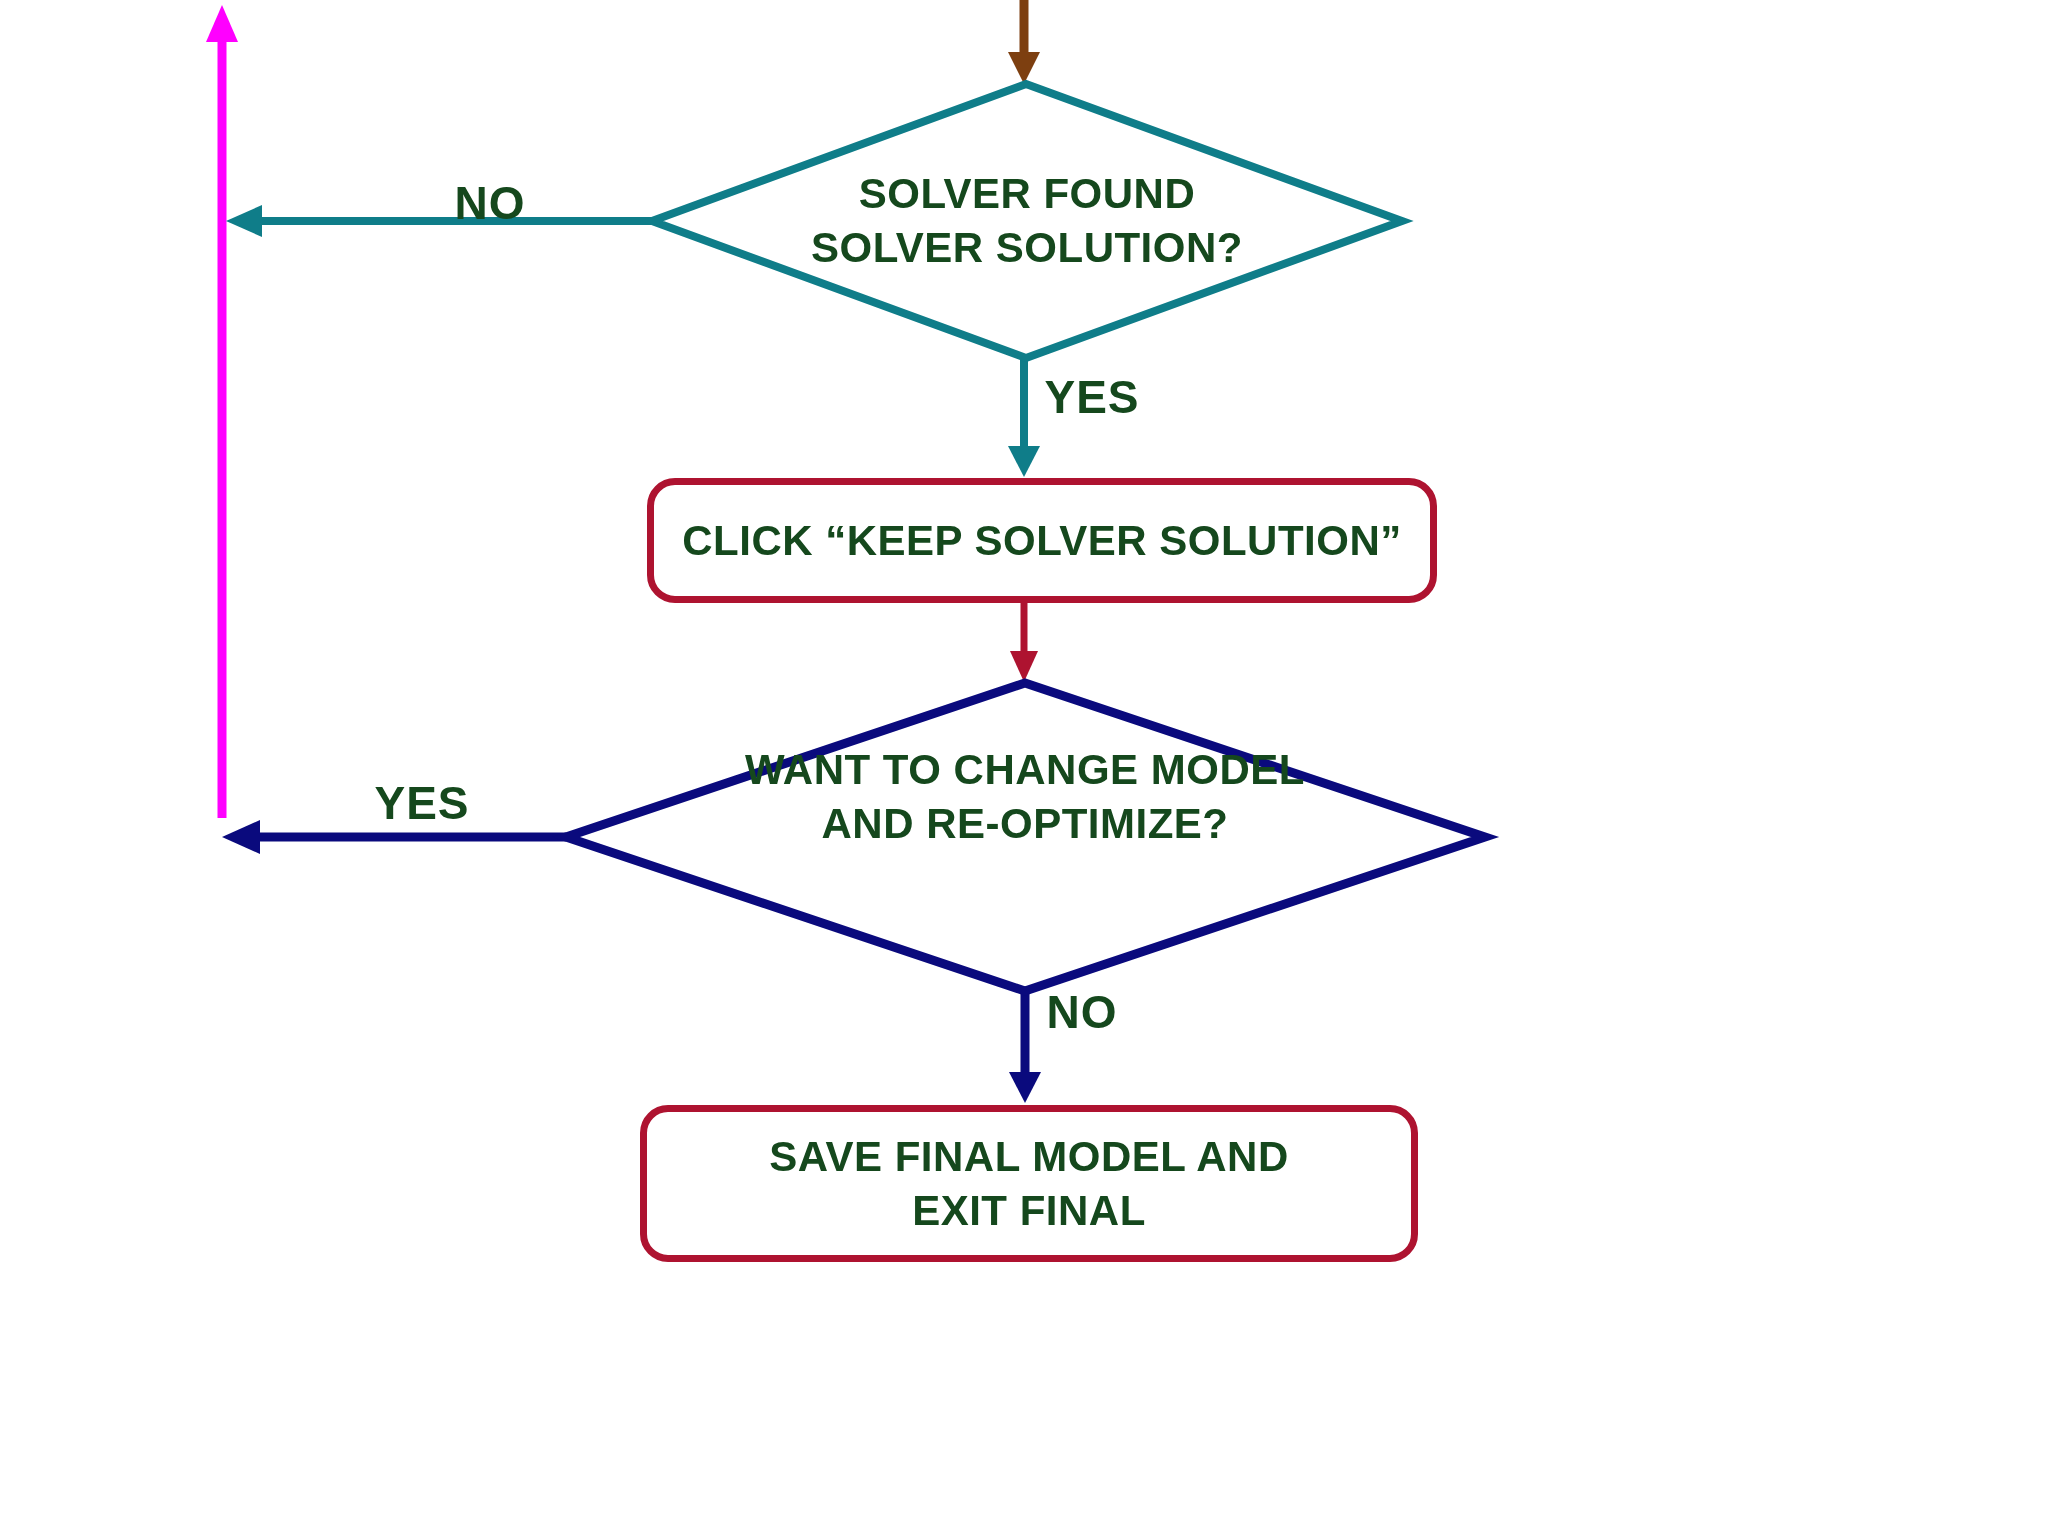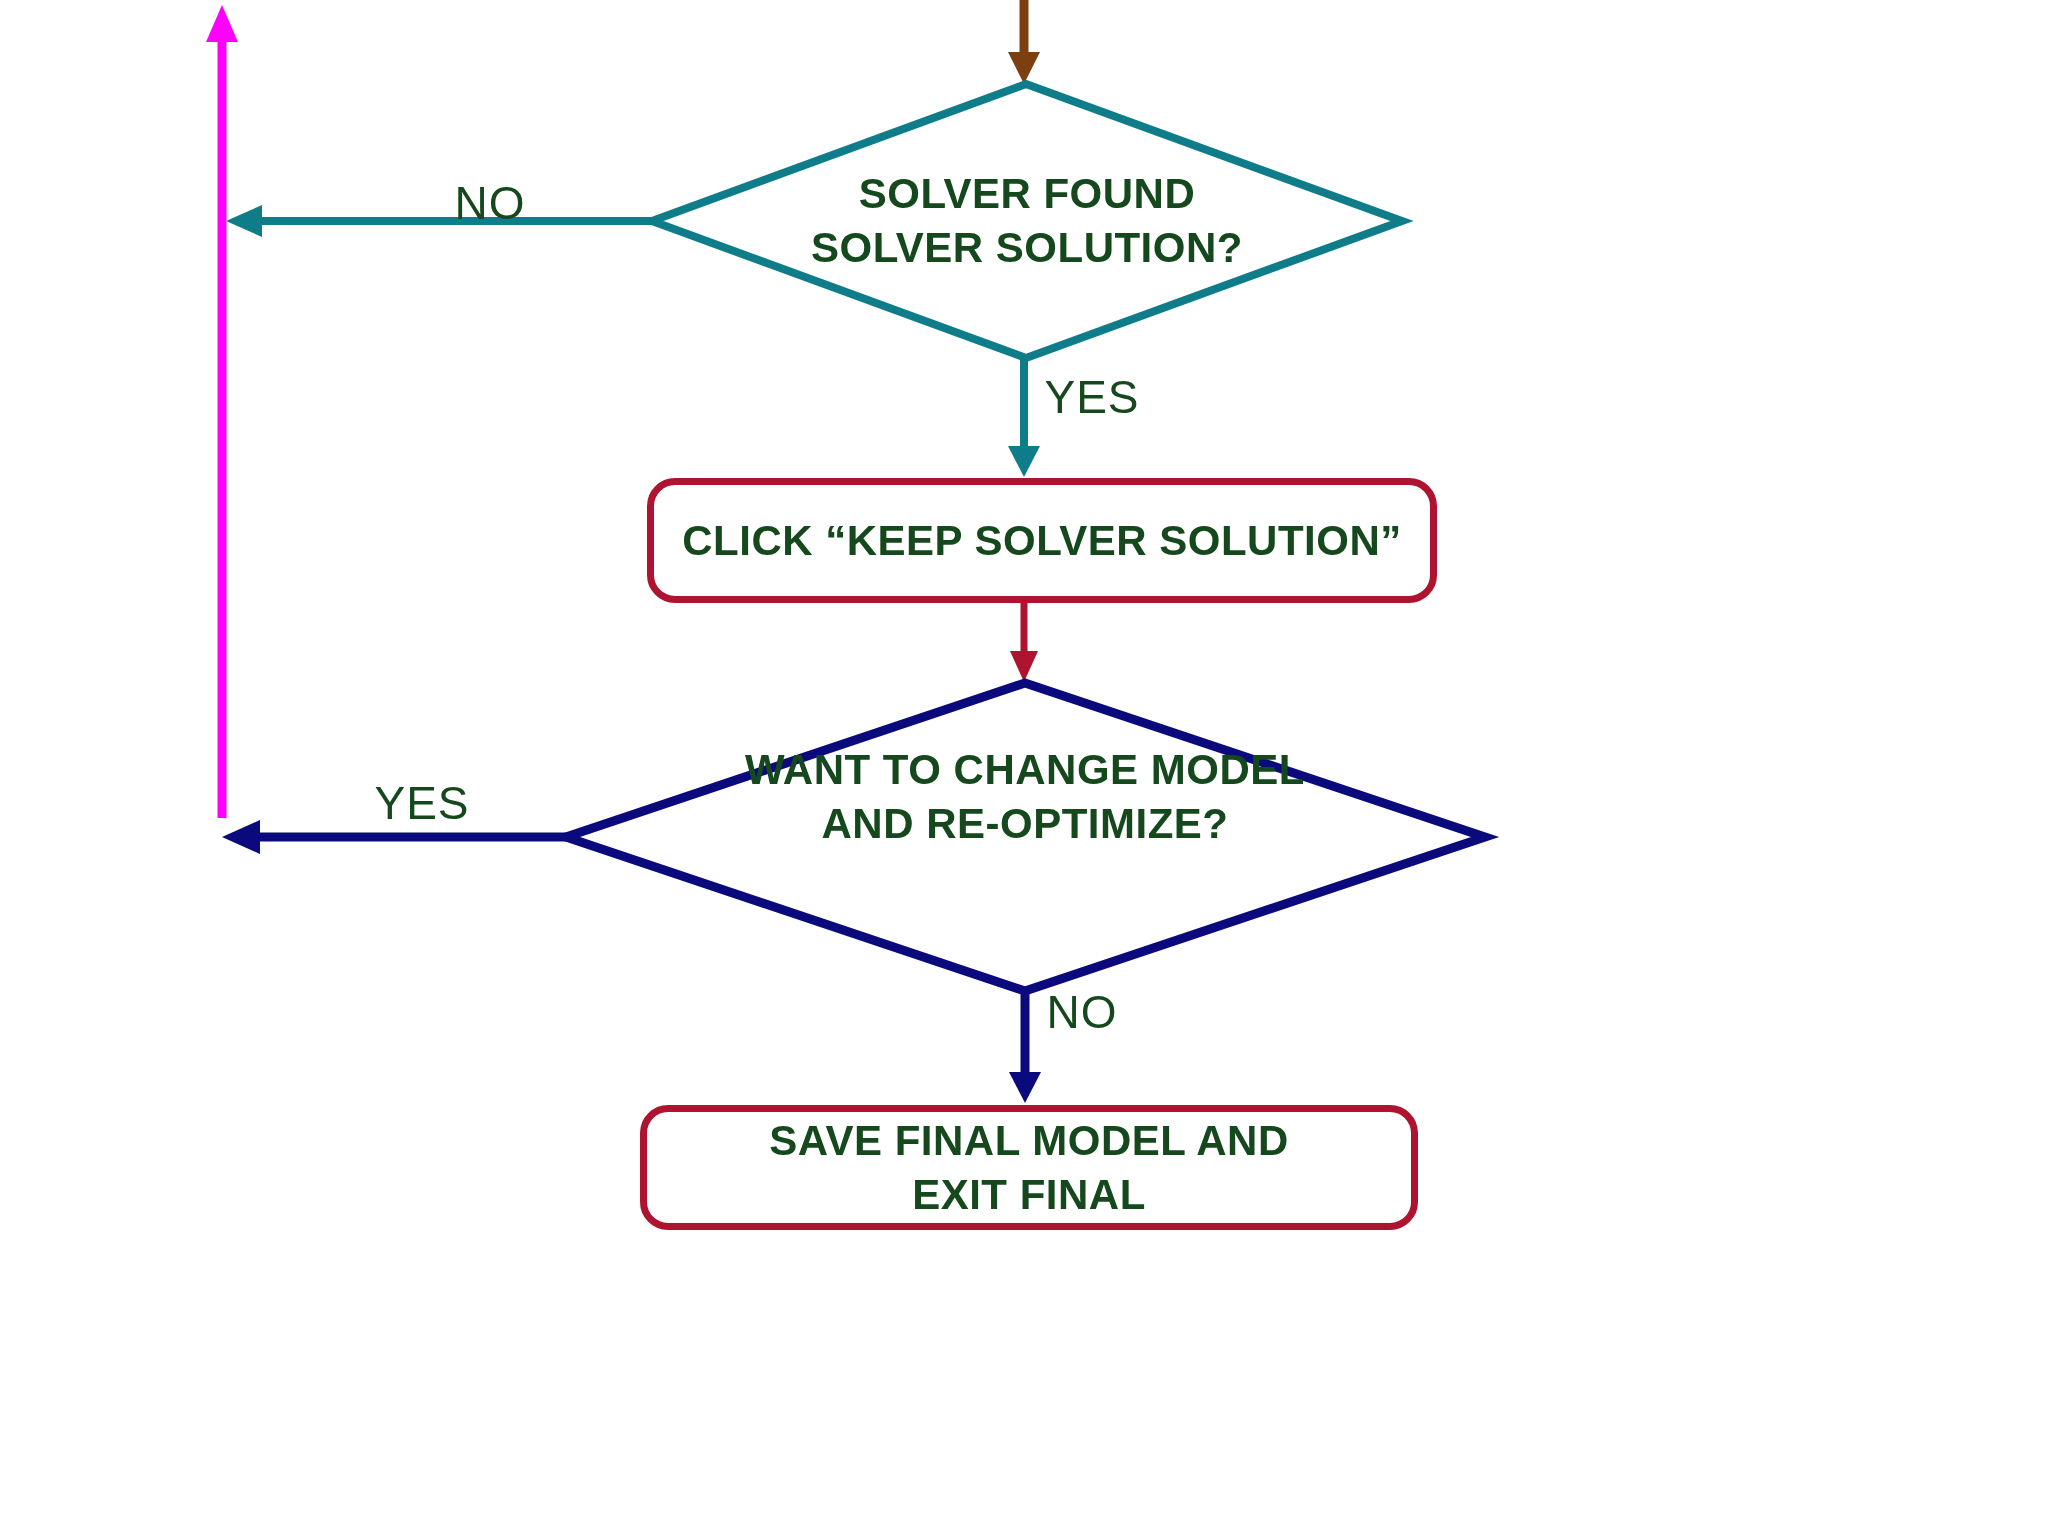--- a/index.html
+++ b/index.html
@@ -58,21 +58,21 @@
     font-weight: 700;
     line-height: 54px;
     color: var(--text_green);
     letter-spacing: 0.5px;
     white-space: nowrap;
   }
   .edge-label {
     position: absolute;
     transform: translate(-50%, -50%);
     font-size: 46px;
-    font-weight: 400;
+    font-weight: 700;
     color: var(--text_green);
     letter-spacing: 1px;
     white-space: nowrap;
   }
 </style>
 </head>
 <body>
 
 <div class="canvas">
 
@@ -125,21 +125,21 @@
 
   <div class="process-box" style="left:647px; top:478px; width:790px; height:125px;">
     <div class="node-line">CLICK “KEEP SOLVER SOLUTION”</div>
   </div>
 
   <div class="node-text" style="left:675px; top:741px; width:700px; height:112px;">
     <div class="node-line">WANT TO CHANGE MODEL</div>
     <div class="node-line">AND RE-OPTIMIZE?</div>
   </div>
 
-  <div class="process-box" style="left:640px; top:1105px; width:778px; height:125px;">
+  <div class="process-box" style="left:640px; top:1105px; width:778px; height:157px;">
     <div class="node-line">SAVE FINAL MODEL AND</div>
     <div class="node-line">EXIT FINAL</div>
   </div>
 
   <div class="edge-label" style="left:490px; top:203px;">NO</div>
   <div class="edge-label" style="left:1092px; top:397px;">YES</div>
   <div class="edge-label" style="left:422px; top:803px;">YES</div>
   <div class="edge-label" style="left:1082px; top:1012px;">NO</div>
 
 </div>

